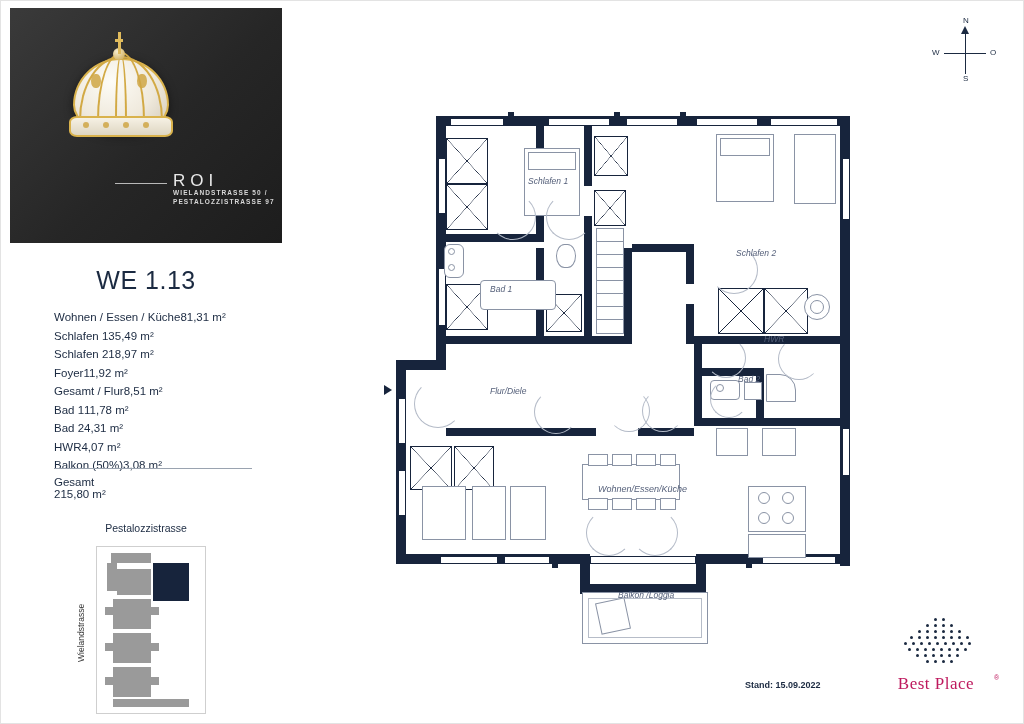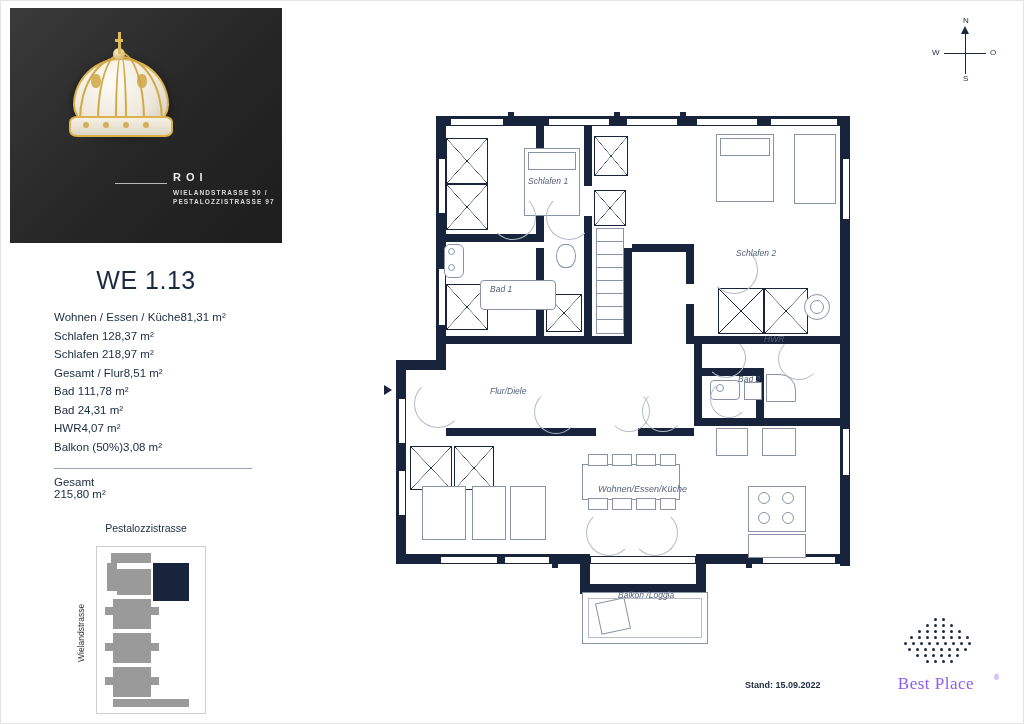--- a/index.html
+++ b/index.html
@@ -96,23 +96,22 @@
   .logo-rule {
     position: absolute;
     left: 105px; top: 175px;
     width: 52px; height: 0;
     border-top: 1px solid #b9b9b9;
   }
   .logo-word {
     position: absolute;
     left: 163px; top: 163px;
     color: #e9e9e9;
-    font-size: 11px;
+    font-size: 17px;
     letter-spacing: 5px;
-    font-weight: bold;
   }
   .logo-addr {
     position: absolute;
     left: 163px; top: 180px;
     color: #d8d8d8;
     font-size: 6.5px;
     font-weight: bold;
     letter-spacing: 1.1px;
     line-height: 9px;
   }
@@ -287,21 +286,21 @@
     position: absolute;
     left: 745px; top: 680px;
     font-size: 9px;
     font-weight: bold;
     color: #1b2a41;
   }
   .bp-logo {
     position: absolute;
     left: 876px; top: 616px;
     width: 130px; height: 90px;
-    color: #8b5cf6;
+    color: #be185d;
   }
   .bp-dots { position: absolute; left: 22px; top: 0; width: 86px; height: 54px; }
   .bp-dot { position: absolute; width: 3px; height: 3px; border-radius: 50%; background: #1b2a41; }
   .bp-name {
     position: absolute;
     left: 0; top: 58px;
     width: 120px;
     text-align: center;
     font-family: "Liberation Serif", serif;
     font-size: 17px;
@@ -353,25 +352,29 @@
 
     <div class="unit-title">WE 1.13</div>
 
     <div class="area-table">
       <div class="area-row">
         <span class="lbl">Wohnen / Essen / Küche</span>
         <span class="val">81,31 m²</span>
       </div>
       <div class="area-row">
         <span class="lbl">Schlafen 1</span>
-        <span class="val">28,37 m²</span>
+        <span class="val">35,49 m²</span>
       </div>
       <div class="area-row">
         <span class="lbl">Schlafen 2</span>
         <span class="val">18,97 m²</span>
+      </div>
+      <div class="area-row">
+        <span class="lbl">Foyer</span>
+        <span class="val">11,92 m²</span>
       </div>
       <div class="area-row">
         <span class="lbl">Gesamt / Flur</span>
         <span class="val">8,51 m²</span>
       </div>
       <div class="area-row">
         <span class="lbl">Bad 1</span>
         <span class="val">11,78 m²</span>
       </div>
       <div class="area-row">

